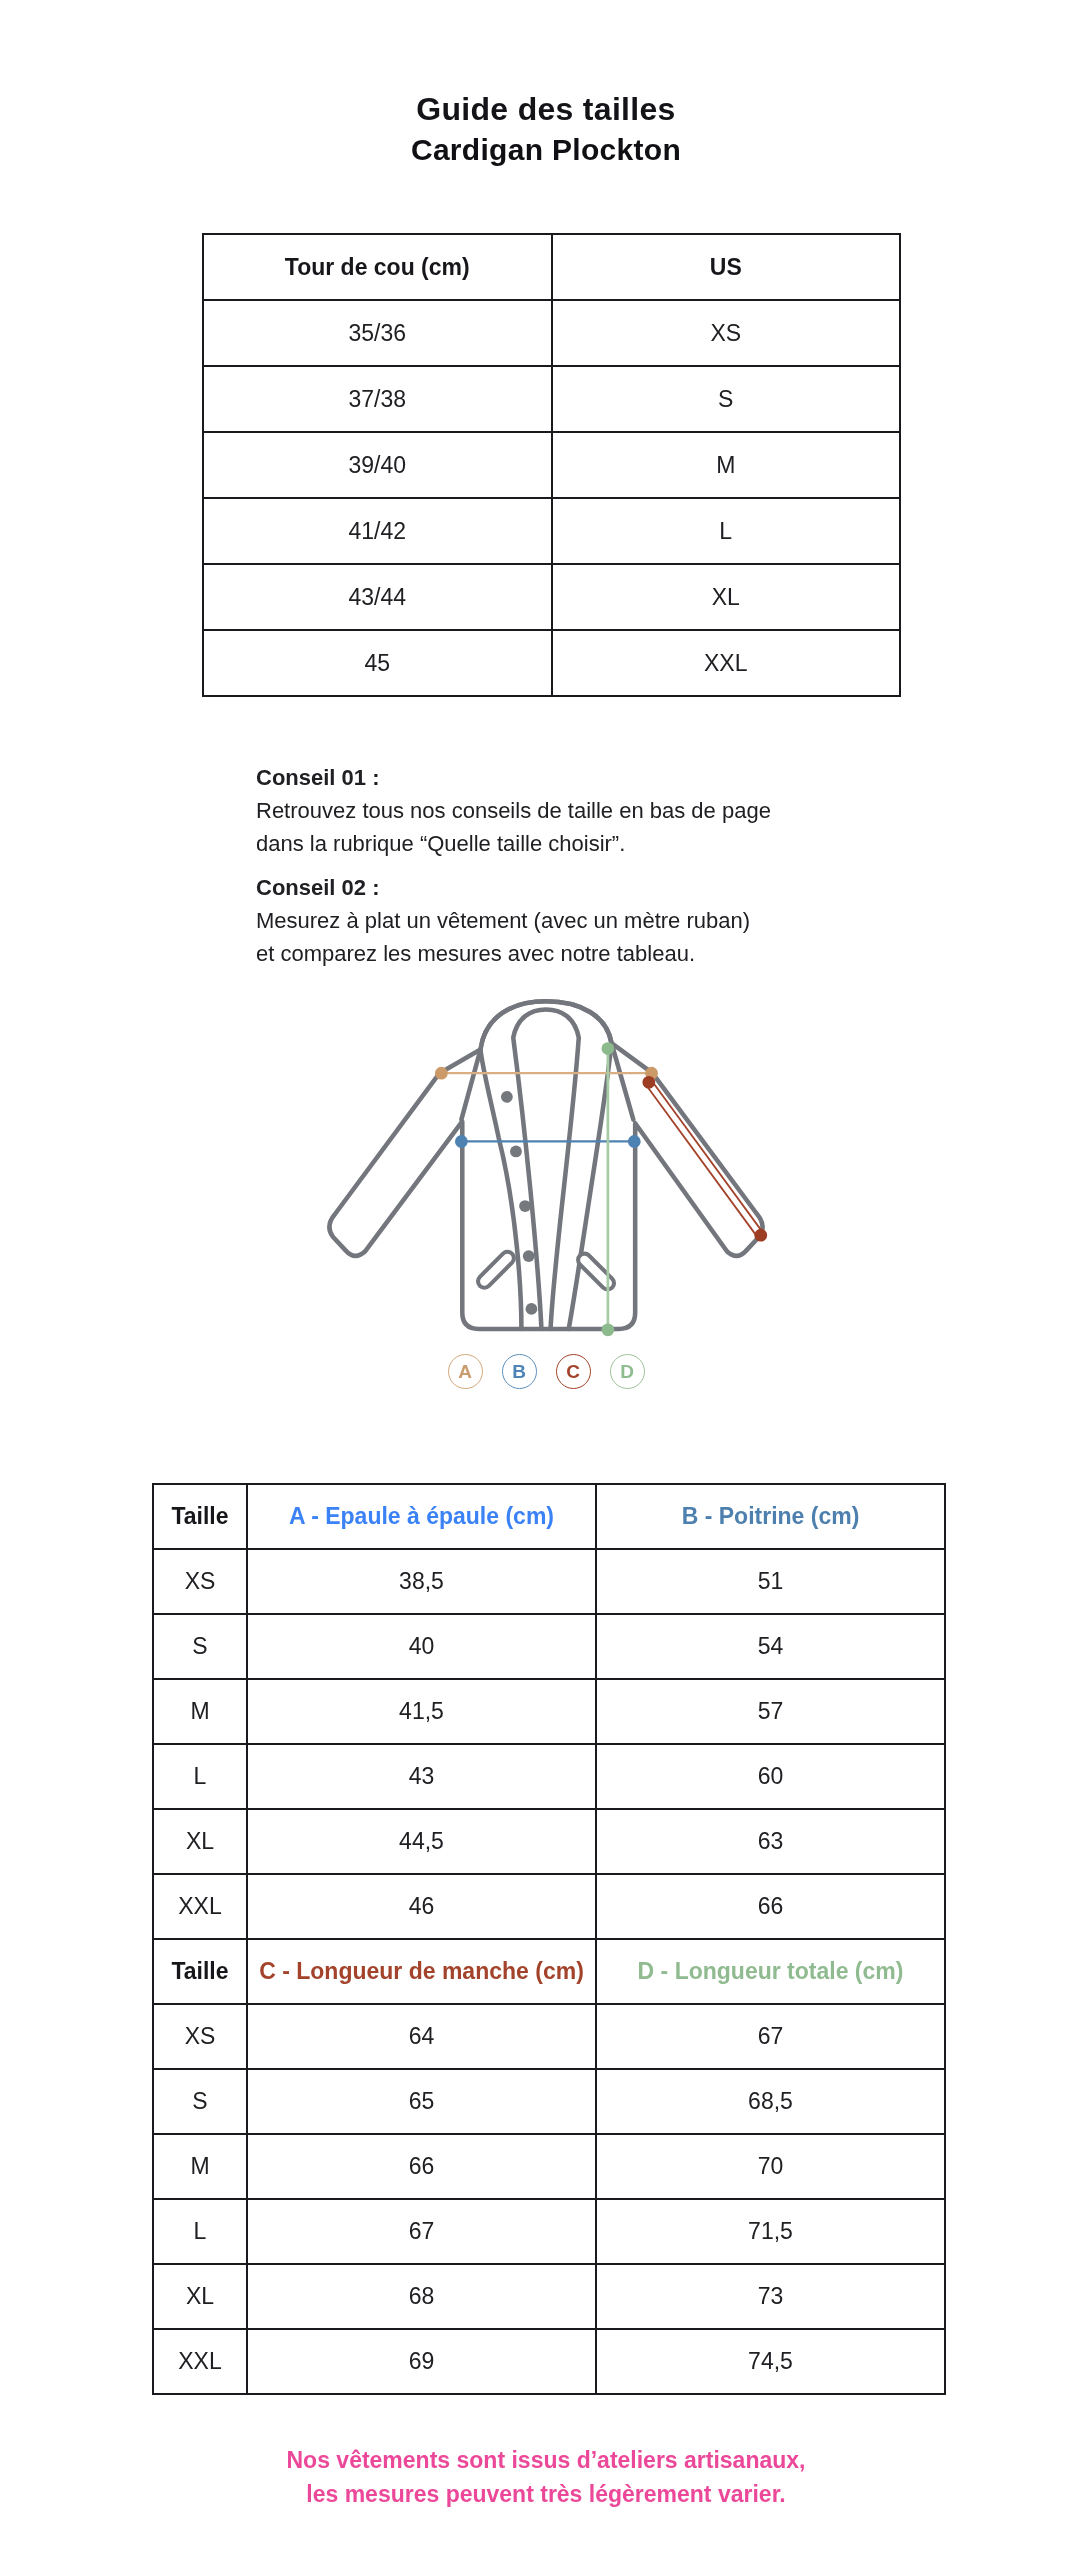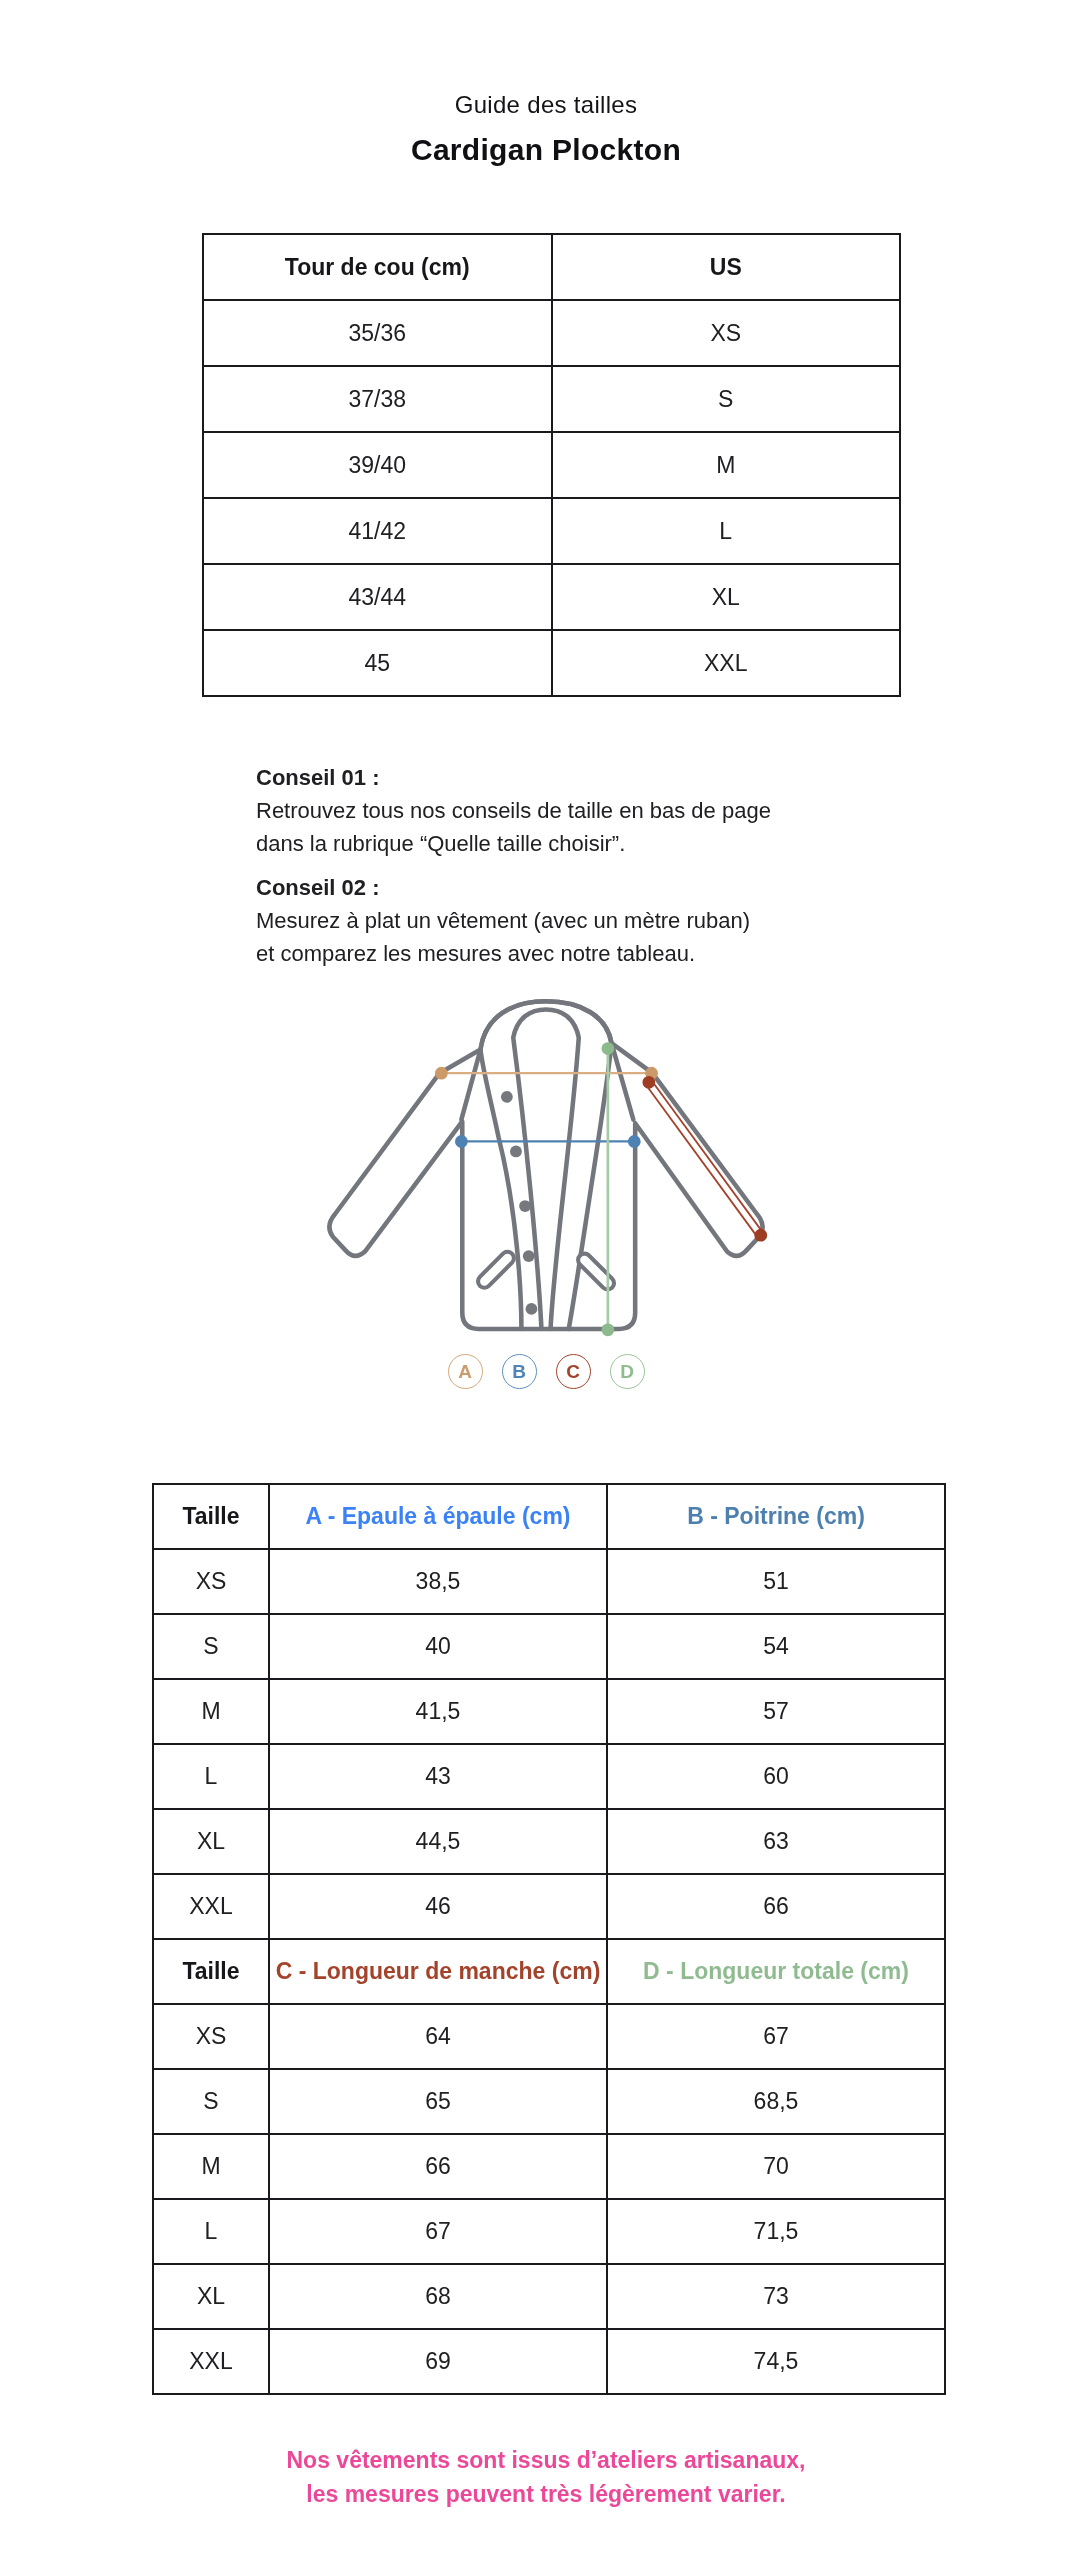--- a/index.html
+++ b/index.html
@@ -5,39 +5,39 @@
   * { margin:0; padding:0; box-sizing:border-box; }
   html,body { background:#ffffff; }
   .page {
     position:relative; width:1092px; height:2576px; background:#fff;
     font-family:"Liberation Sans","DejaVu Sans",sans-serif; color:#1b1b1e;
     overflow:hidden;
   }
   
   .subtitle {
     position:absolute; top:91px; left:0; width:100%; text-align:center;
-    font-size:24px; font-weight:400; letter-spacing:0.3px; color:#141418;
+    font-size:32px; font-weight:700; letter-spacing:0.3px; color:#141418;
   }
   .title {
     position:absolute; top:133px; left:0; width:100%; text-align:center;
     font-size:30px; font-weight:700; letter-spacing:0.3px; color:#101014;
   }
   
   table { border-collapse:collapse; }
   .t1 { position:absolute; top:233px; left:202px; width:699px; table-layout:fixed; }
   .t1 tr { height:66px; }
   .t2 { position:absolute; top:1483px; left:152px; width:794px; table-layout:fixed; }
   .t2 tr { height:65px; }
   th, td {
     border:2.7px solid #1a1a1e; text-align:center; vertical-align:middle;
     font-size:23px; padding:0 5.5px;
   }
   th { font-weight:700; color:#17171b; }
   td { font-weight:400; color:#202024; }
-  .col-taille { width:116px; }
+  .col-taille { width:94px; }
   .th-a { color:#3b82f6; }
   .th-b { color:#4d80ae; }
   .th-c { color:#a3432b; }
   .th-d { color:#90bb90; }
   
   .tips { position:absolute; top:761px; left:256px; width:583px; font-size:22px; line-height:33px; color:#202024; }
   .tip { margin-bottom:11px; }
   .tip-title { font-weight:700; }
   
   .diagram-svg { position:absolute; top:983px; left:273px; }

